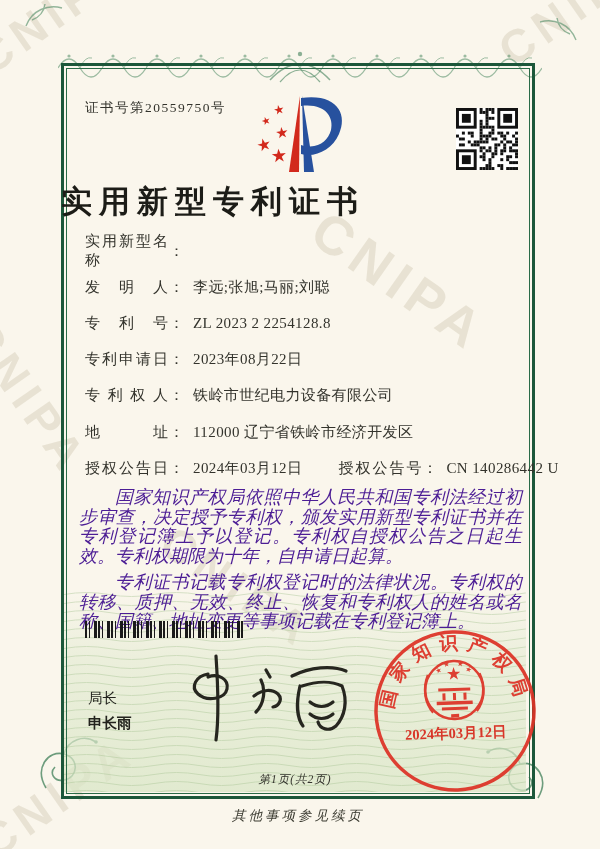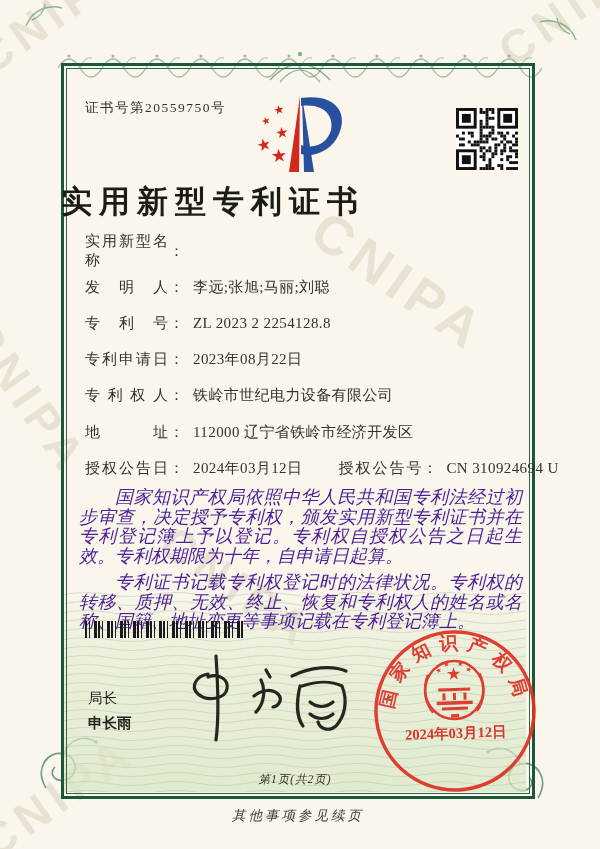--- a/index.html
+++ b/index.html
@@ -294,21 +294,21 @@
       <span class="flabel">地址</span>
         <span class="colon">：</span>
         <span class="fvalue">112000 辽宁省铁岭市经济开发区</span>
     </div>
     <div class="frow">
       <span class="flabel">授权公告日</span>
         <span class="colon">：</span>
         <span class="fvalue">2024年03月12日</span>
       <span class="flabel grant2">授权公告号</span>
         <span class="colon">：</span>
-        <span class="fvalue">CN 310924694 U</span>
+        <span class="fvalue">CN 140286442 U</span>
     </div>
   </div>
 
   <div class="paras">
     <p>国家知识产权局依照中华人民共和国专利法经过初步审查，决定授予专利权，颁发实用新型专利证书并在专利登记簿上予以登记。专利权自授权公告之日起生效。专利权期限为十年，自申请日起算。</p>
     <p>专利证书记载专利权登记时的法律状况。专利权的转移、质押、无效、终止、恢复和专利权人的姓名或名称、国籍、地址变更等事项记载在专利登记簿上。</p>
   </div>
 
   <div class="barcode"></div>
 

